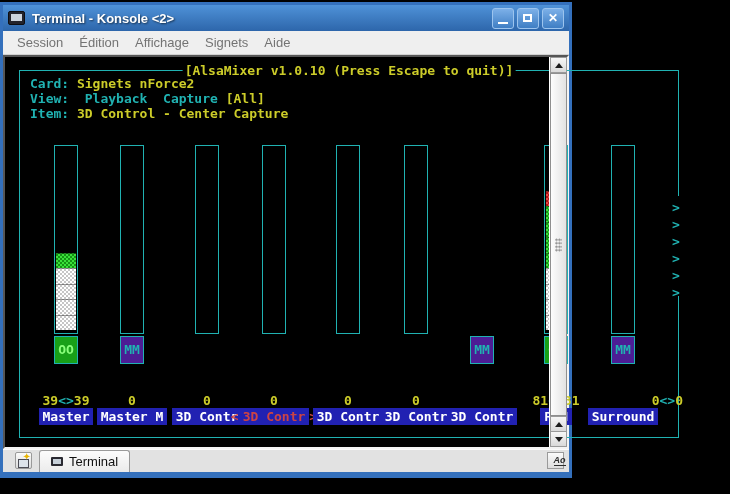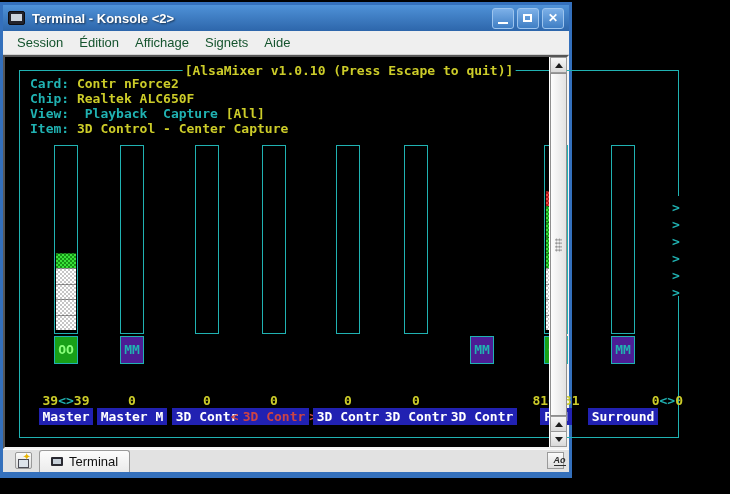--- a/index.html
+++ b/index.html
@@ -19,21 +19,21 @@
   .winbtns{display:flex;gap:3px;}
   .wbtn{width:20px;height:19px;background:linear-gradient(#7cb0e8,#3f7ec4);
         border:1px solid #9cc4ee;border-radius:3px;position:relative;cursor:default;}
   .glyph-min::after{content:"";position:absolute;left:5px;right:5px;bottom:4px;height:2px;background:#fff;}
   .glyph-max::after{content:"";position:absolute;left:5px;top:5px;width:9px;height:8px;
                     border:2px solid #fff;box-sizing:border-box;}
   .glyph-close{display:block;color:#fff;font-weight:bold;font-size:12px;line-height:18px;text-align:center;}
   
   .menubar{height:23px;background:#efefef;display:flex;align-items:center;
            padding-left:6px;border-bottom:1px solid #d2d2d2;}
-  .menu-item{font-size:13px;color:#14532d;padding:2px 8px;white-space:pre;}
+  .menu-item{font-size:13px;color:#737373;padding:2px 8px;white-space:pre;}
   
   .termframe{height:394px;position:relative;background:#000;box-sizing:border-box;
              border-top:2px solid #565656;border-left:2px solid #565656;
              border-right:2px solid #f4f4f4;border-bottom:2px solid #f4f4f4;}
   .terminal{position:absolute;left:0;top:0;bottom:0;width:684px;overflow:hidden;
             font-family:"DejaVu Sans Mono","Liberation Mono",monospace;
             font-weight:bold;font-size:13px;line-height:15px;}
   .c-cyan{color:var(--cyan,#20b2b2);} .c-yellow{color:var(--yellow,#cccc29);}
   .mixer-box{position:absolute;left:14px;top:13px;width:660px;height:368px;
              border:1px solid var(--cyan,#20b2b2);box-sizing:border-box;}
@@ -129,22 +129,21 @@
       <span class="menu-item">Affichage</span>
       <span class="menu-item">Signets</span>
       <span class="menu-item">Aide</span>
     </div>
 
   <div class="termframe">
     <div class="terminal" id="terminal">
       <div class="mixer-box"></div>
       <div class="mixer-title">[AlsaMixer v1.0.10 (Press Escape to quit)]</div>
       <div class="info" id="info-lines">
-          <div class="tline"><span class="c-cyan">Card: </span><span class="c-yellow">Contr nForce2</span></div>
-          <div class="tline"><span class="c-cyan">Chip: </span><span class="c-yellow">Realtek ALC650F</span></div>
+          <div class="tline"><span class="c-cyan">Card: </span><span class="c-yellow">Signets nForce2</span></div>
           <div class="tline"><span class="c-cyan">View:  </span><span class="c-cyan">Playback  Capture </span><span class="c-yellow">[All]</span></div>
           <div class="tline"><span class="c-cyan">Item: </span><span class="c-yellow">3D Control - Center Capture</span></div>
         </div>
       <div id="controls">
           <div class="bar-col" style="left: 49px;">
             <div class="bar-fill">
               <div class="cell cell-green"></div>
               <div class="cell cell-white"></div>
               <div class="cell cell-white"></div>
               <div class="cell cell-white"></div>

